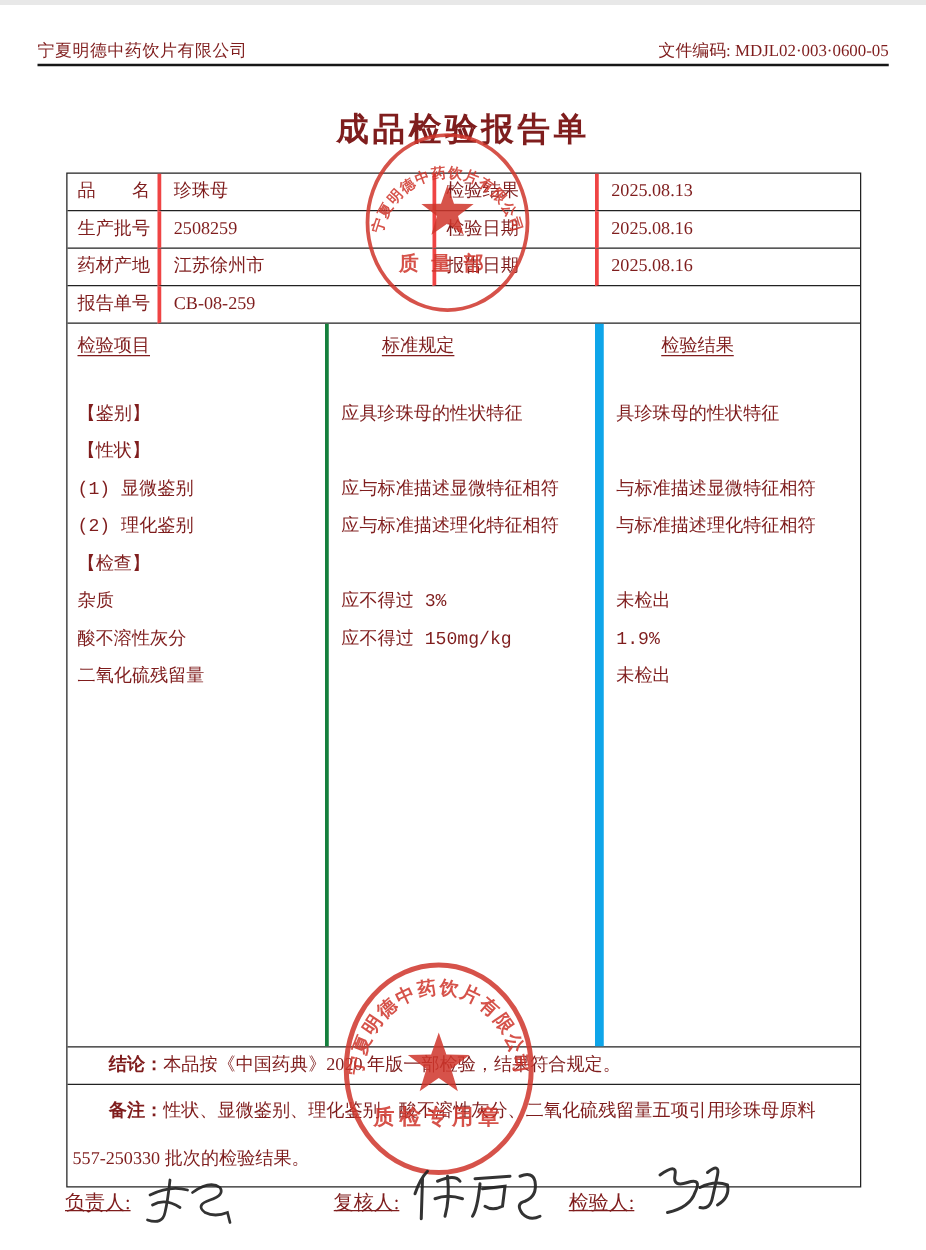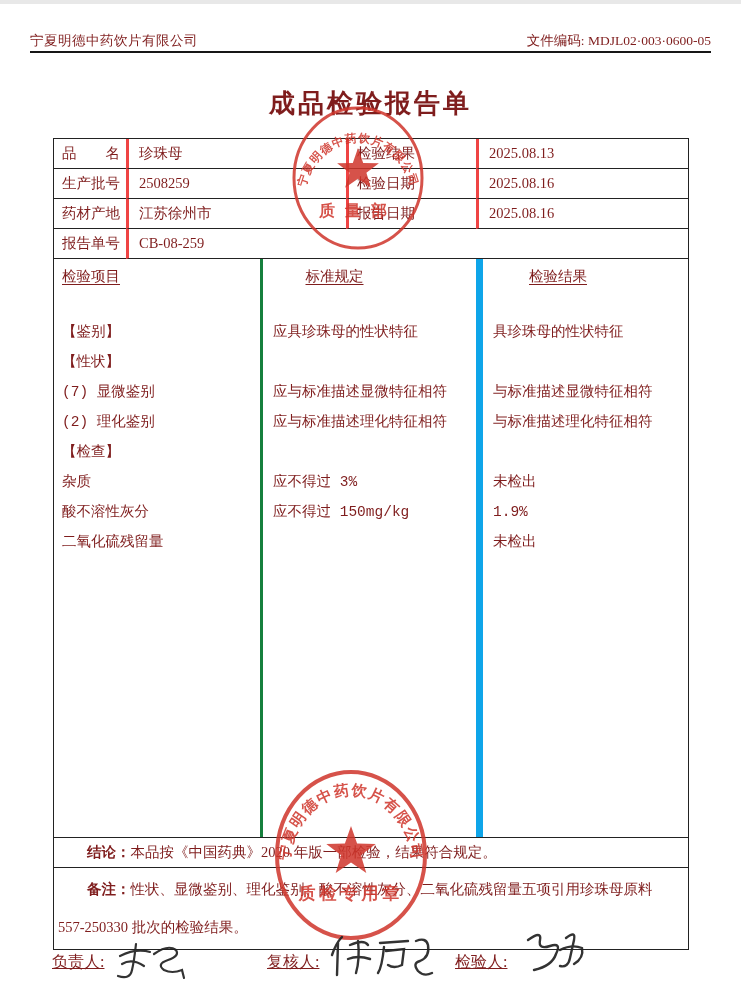--- a/index.html
+++ b/index.html
@@ -88,21 +88,21 @@
 
       <div class="cell lbl">报告单号</div>
       <div class="cell cL span3">CB-08-259</div>
     </div>
 
     <div class="section">
       <div class="sec-col c1">
         <div class="sec-head h1"><span>检验项目</span></div>
         <div class="sec-row">【鉴别】</div>
         <div class="sec-row">【性状】</div>
-        <div class="sec-row">(7) 显微鉴别</div>
+        <div class="sec-row">(1) 显微鉴别</div>
         <div class="sec-row">(2) 理化鉴别</div>
         <div class="sec-row">【检查】</div>
         <div class="sec-row">杂质</div>
         <div class="sec-row">酸不溶性灰分</div>
         <div class="sec-row">二氧化硫残留量</div>
       </div>
       <div class="sec-col c2">
         <div class="sec-head h2"><span>标准规定</span></div>
         <div class="sec-row">应具珍珠母的性状特征</div>
         <div class="sec-row"></div>

